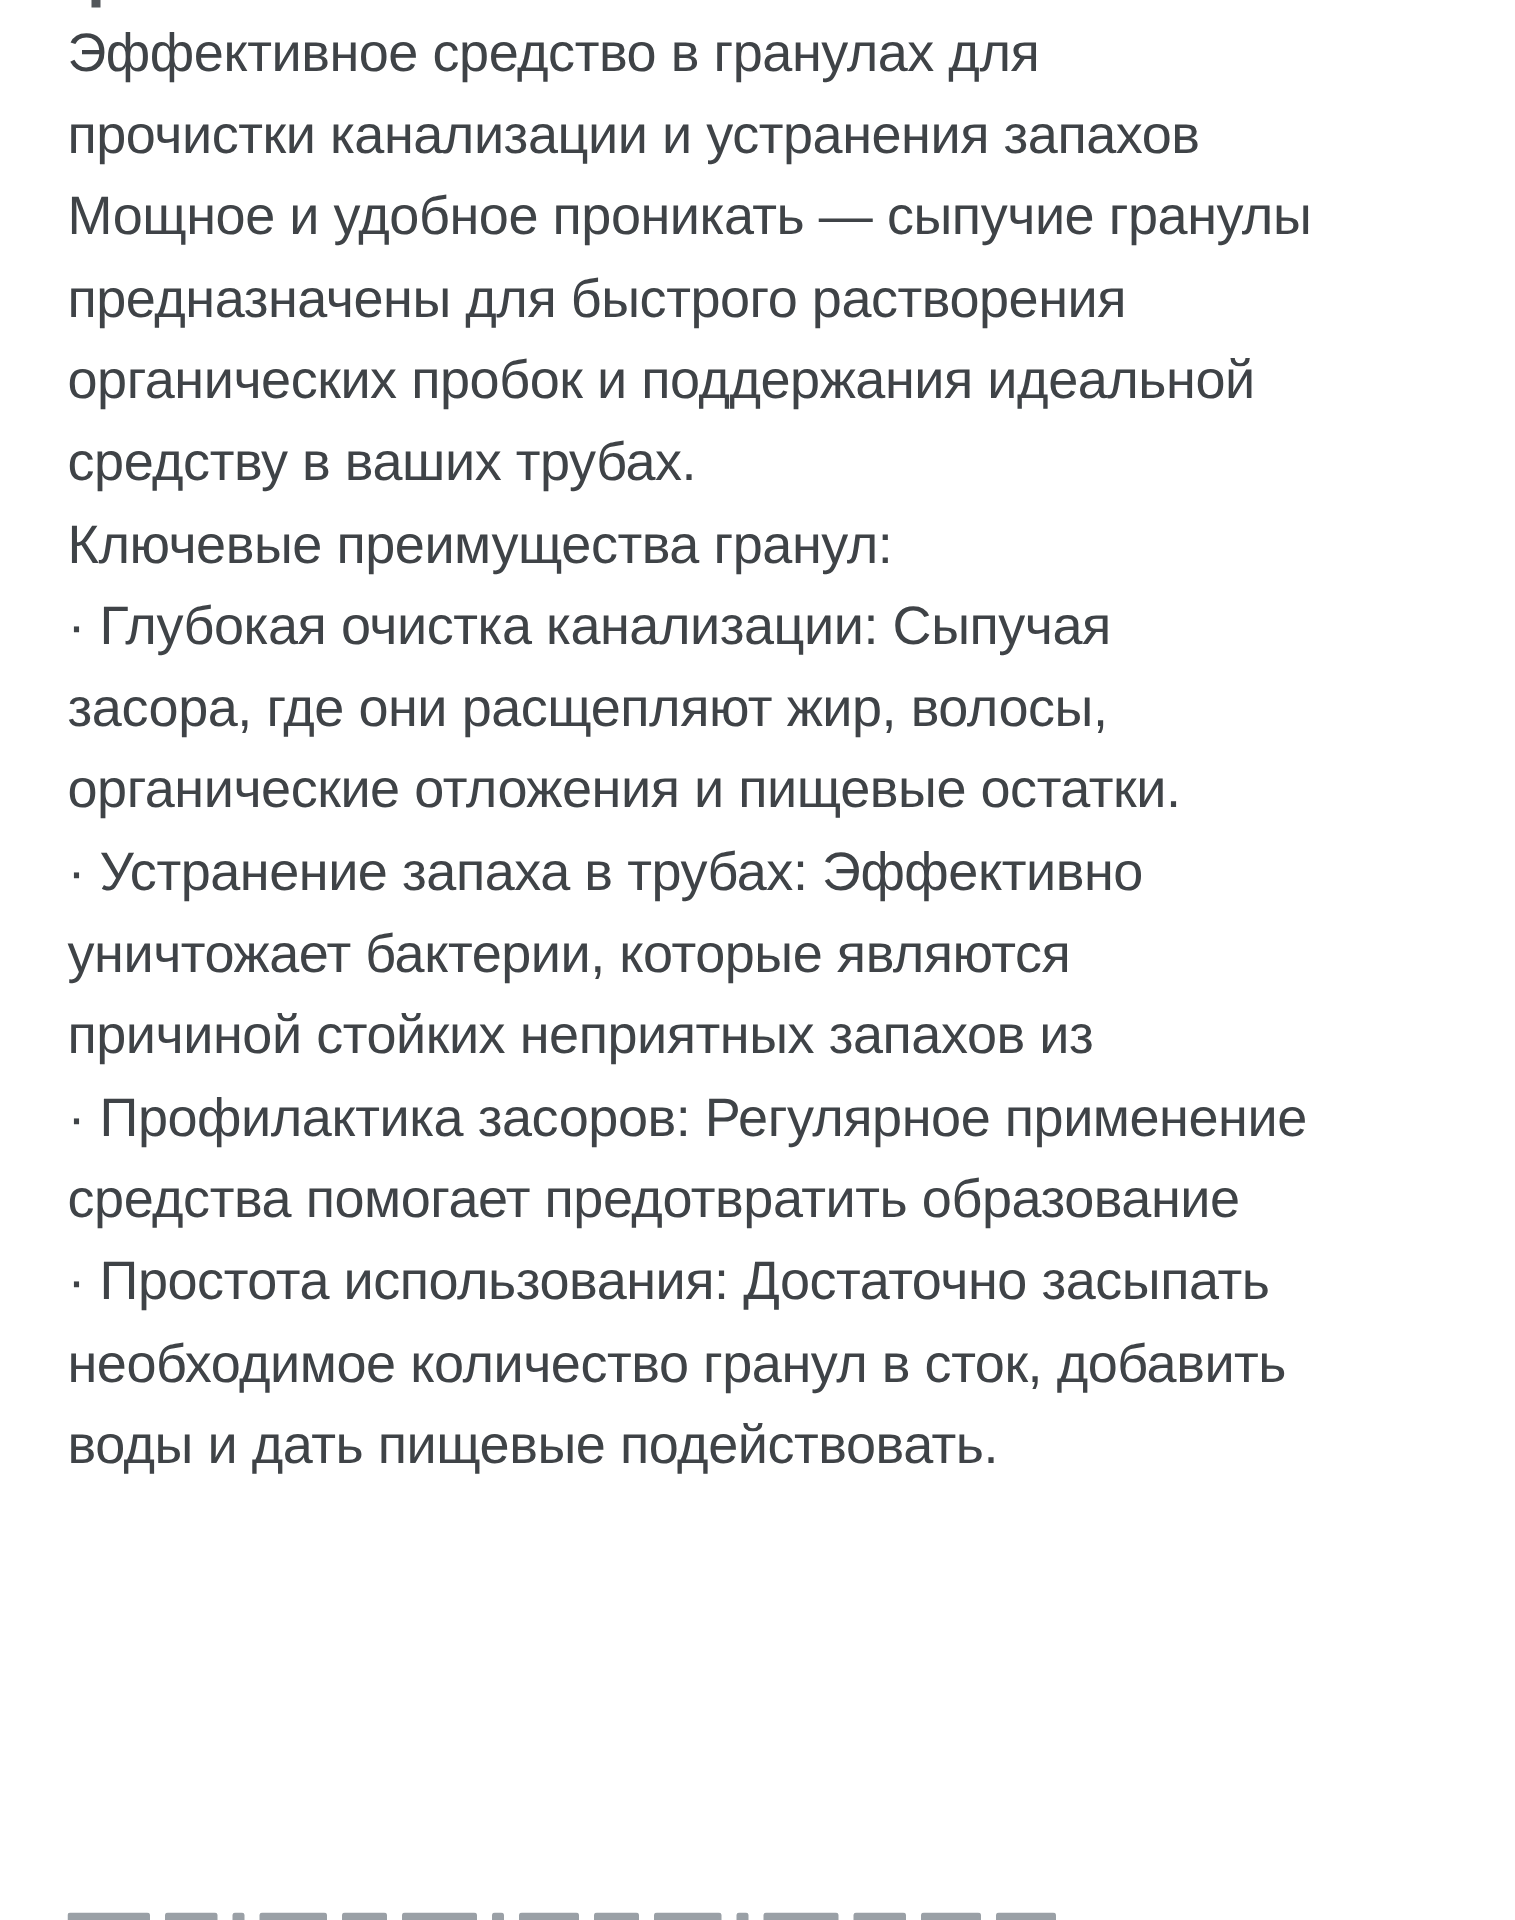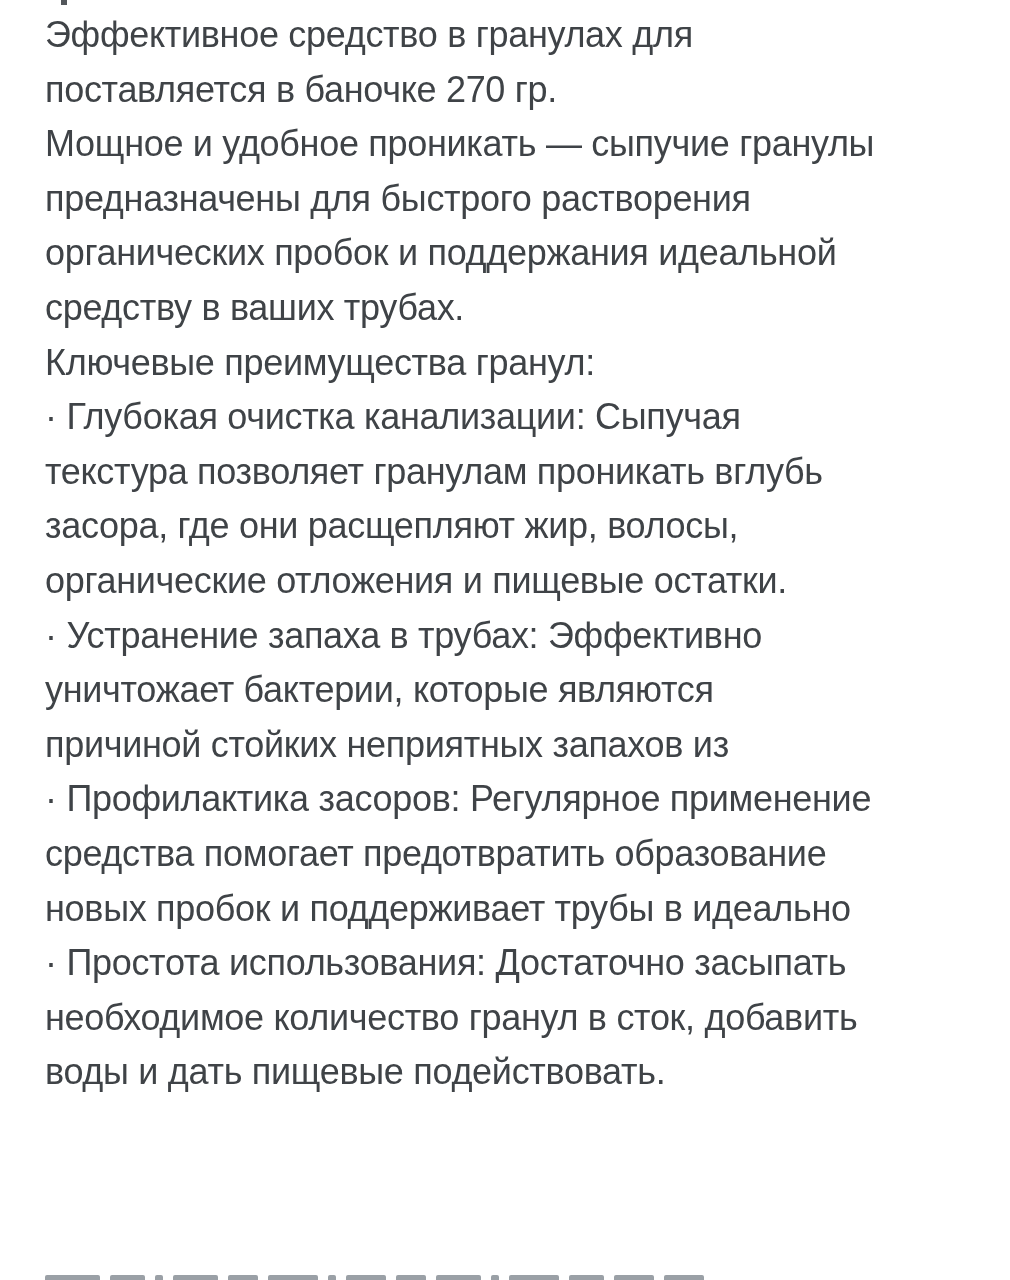--- a/index.html
+++ b/index.html
@@ -69,36 +69,34 @@
   .frag-bottom span:nth-child(14) { width: 40px; }
   .frag-bottom span:nth-child(15) { width: 40px; }
 </style>
 </head>
 <body>
 
 <div class="frag-top"></div>
 
 <div class="description-block">
   <div class="line">Эффективное средство в гранулах для</div>
-  <div class="line">поставляется в баночке 270 гр.</div>
+  <div class="line">прочистки канализации и устранения запахов</div>
   <div class="line">Мощное и удобное проникать — сыпучие гранулы</div>
   <div class="line">предназначены для быстрого растворения</div>
   <div class="line">органических пробок и поддержания идеальной</div>
   <div class="line">средству в ваших трубах.</div>
   <div class="line">Ключевые преимущества гранул:</div>
   <div class="line">· Глубокая очистка канализации: Сыпучая</div>
-  <div class="line">текстура позволяет гранулам проникать вглубь</div>
   <div class="line">засора, где они расщепляют жир, волосы,</div>
   <div class="line">органические отложения и пищевые остатки.</div>
   <div class="line">· Устранение запаха в трубах: Эффективно</div>
   <div class="line">уничтожает бактерии, которые являются</div>
   <div class="line">причиной стойких неприятных запахов из</div>
   <div class="line">· Профилактика засоров: Регулярное применение</div>
   <div class="line">средства помогает предотвратить образование</div>
-  <div class="line">новых пробок и поддерживает трубы в идеально</div>
   <div class="line">· Простота использования: Достаточно засыпать</div>
   <div class="line">необходимое количество гранул в сток, добавить</div>
   <div class="line">воды и дать пищевые подействовать.</div>
 </div>
 
 <div class="frag-bottom">
   <span></span>
     <span></span>
     <span></span>
     <span></span>

